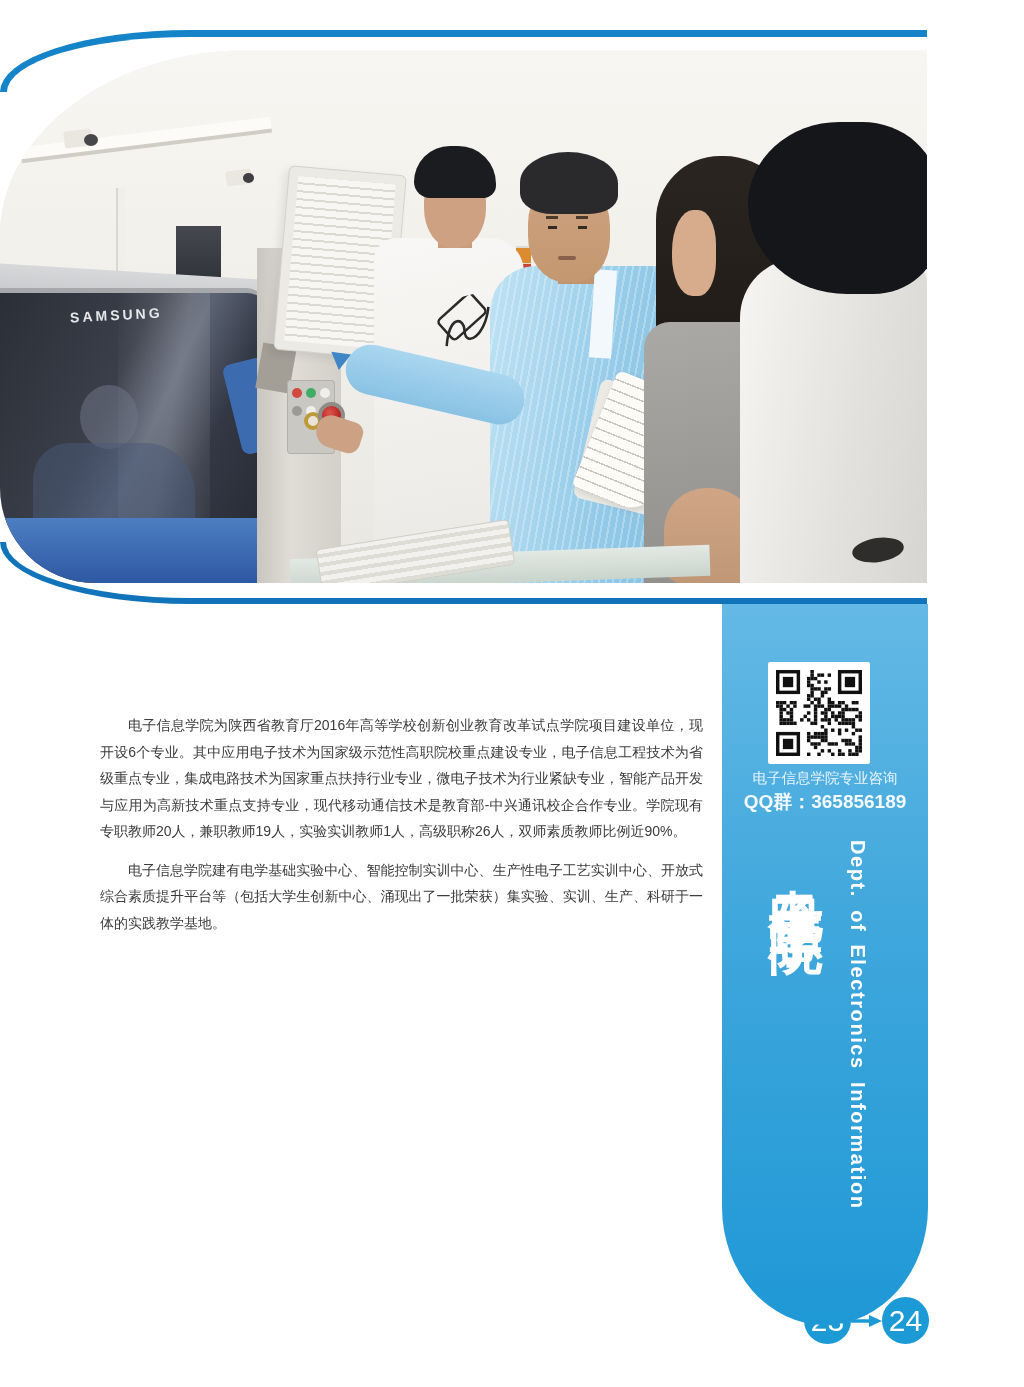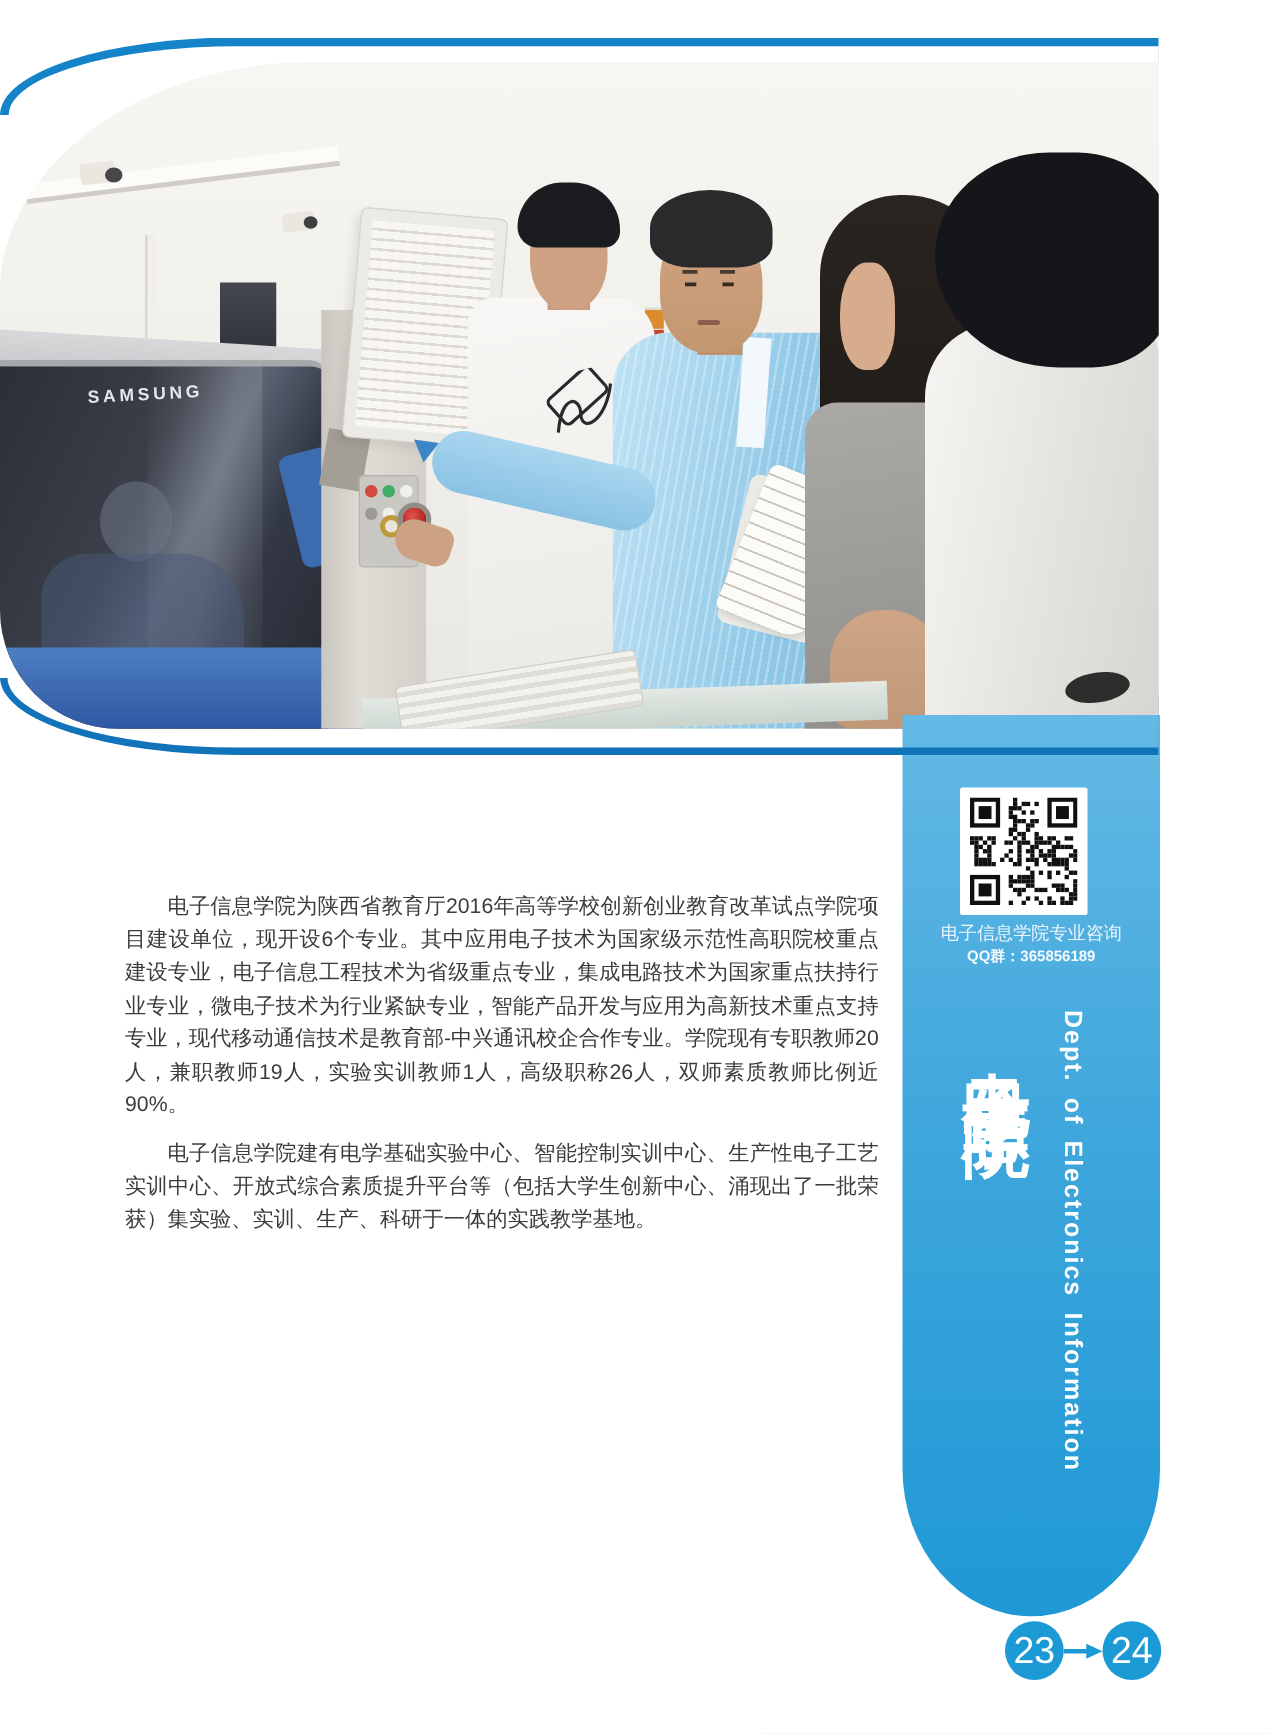--- a/index.html
+++ b/index.html
@@ -91,33 +91,33 @@
   .r-hair { left:748px; top:72px; width:190px; height:172px; background:#15161a; border-radius:48% 40% 34% 52%; }
   .r-neck { left:818px; top:172px; width:96px; height:66px; background:linear-gradient(#d2a57f,#c49873); border-radius:0 0 30px 26px; }
   .r-body { left:740px; top:208px; width:187px; height:325px; background:linear-gradient(100deg,#f6f5f3,#e2e1dd 60%,#d6d5d1); border-radius:60px 26px 0 0; }
   .r-collar { left:812px; top:206px; width:104px; height:18px; background:#cfcec9; border-radius:0 0 40px 40px; opacity:.85; }
   .desk { left:290px; top:502px; width:420px; height:31px; background:linear-gradient(#e3e9e4,#c9d4cd); transform:rotate(-2deg); }
   .keyboard { left:318px; top:484px; width:195px; height:46px; border:1px solid #cfcdc6; border-radius:5px; transform:rotate(-9deg);
     background:#f2f1ed repeating-linear-gradient(0deg,#dddcd5 0 4px,transparent 4px 9px); }
   .mouse { left:852px; top:488px; width:52px; height:24px; background:#2e2d2b; border-radius:50%; transform:rotate(-8deg); }
 
   
-  .content { left:100px; top:712px; width:603px; color:#3b3b3b; font-size:17px; line-height:26.5px;
+  .content { left:100px; top:712px; width:603px; color:#3b3b3b; font-size:14px; line-height:26.5px;
     text-align:justify; z-index:3; }
   .content p { text-indent:2em; margin-bottom:12px; }
 
   
-  .sidebar { left:722px; top:572px; width:206px; height:721px; z-index:5;
+  .sidebar { left:722px; top:604px; width:206px; height:721px; z-index:5;
     background:linear-gradient(180deg,#64b9e5 0%,#3fa7dc 45%,#1f98d6 100%);
     border-radius:0 0 103px 103px / 0 0 118px 118px;text-decoration:underline; }
   .sidebar .abs { position:absolute; }
   .qr-box { left:46px; top:58px; width:102px; height:102px; background:#ffffff; border-radius:2px; padding:8px; }
   .qr-box svg { display:block; width:86px; height:86px; }
   .consult { left:0; top:165px; width:100%; text-align:center; color:#eaf5fc; font-size:14.5px; }
-  .qq { left:0; top:185px; width:100%; text-align:center; color:#f4fafe; font-size:12px; font-weight:bold; }
+  .qq { left:0; top:185px; width:100%; text-align:center; color:#f4fafe; font-size:19px; font-weight:bold; }
   .title-cn { left:48px; top:242px; color:#ffffff; font-size:54px; font-weight:bold; line-height:1;
     writing-mode:vertical-rl; text-orientation:upright; letter-spacing:6px; }
   .title-en { left:124px; top:236px; color:#ffffff; font-size:20px; font-weight:bold;
     writing-mode:vertical-rl; letter-spacing:1.6px; word-spacing:5px; }
 
   
   .pagenav { left:804px; top:1297px; display:flex; align-items:center; z-index:4; }
   .pn-circle { width:47px; height:47px; border-radius:50%; background:#1C9AD5; color:#ffffff;
     font-size:30px; line-height:47px; text-align:center; }
   .pn-arrow { width:31px; height:14px; color:#1C9AD5; }

